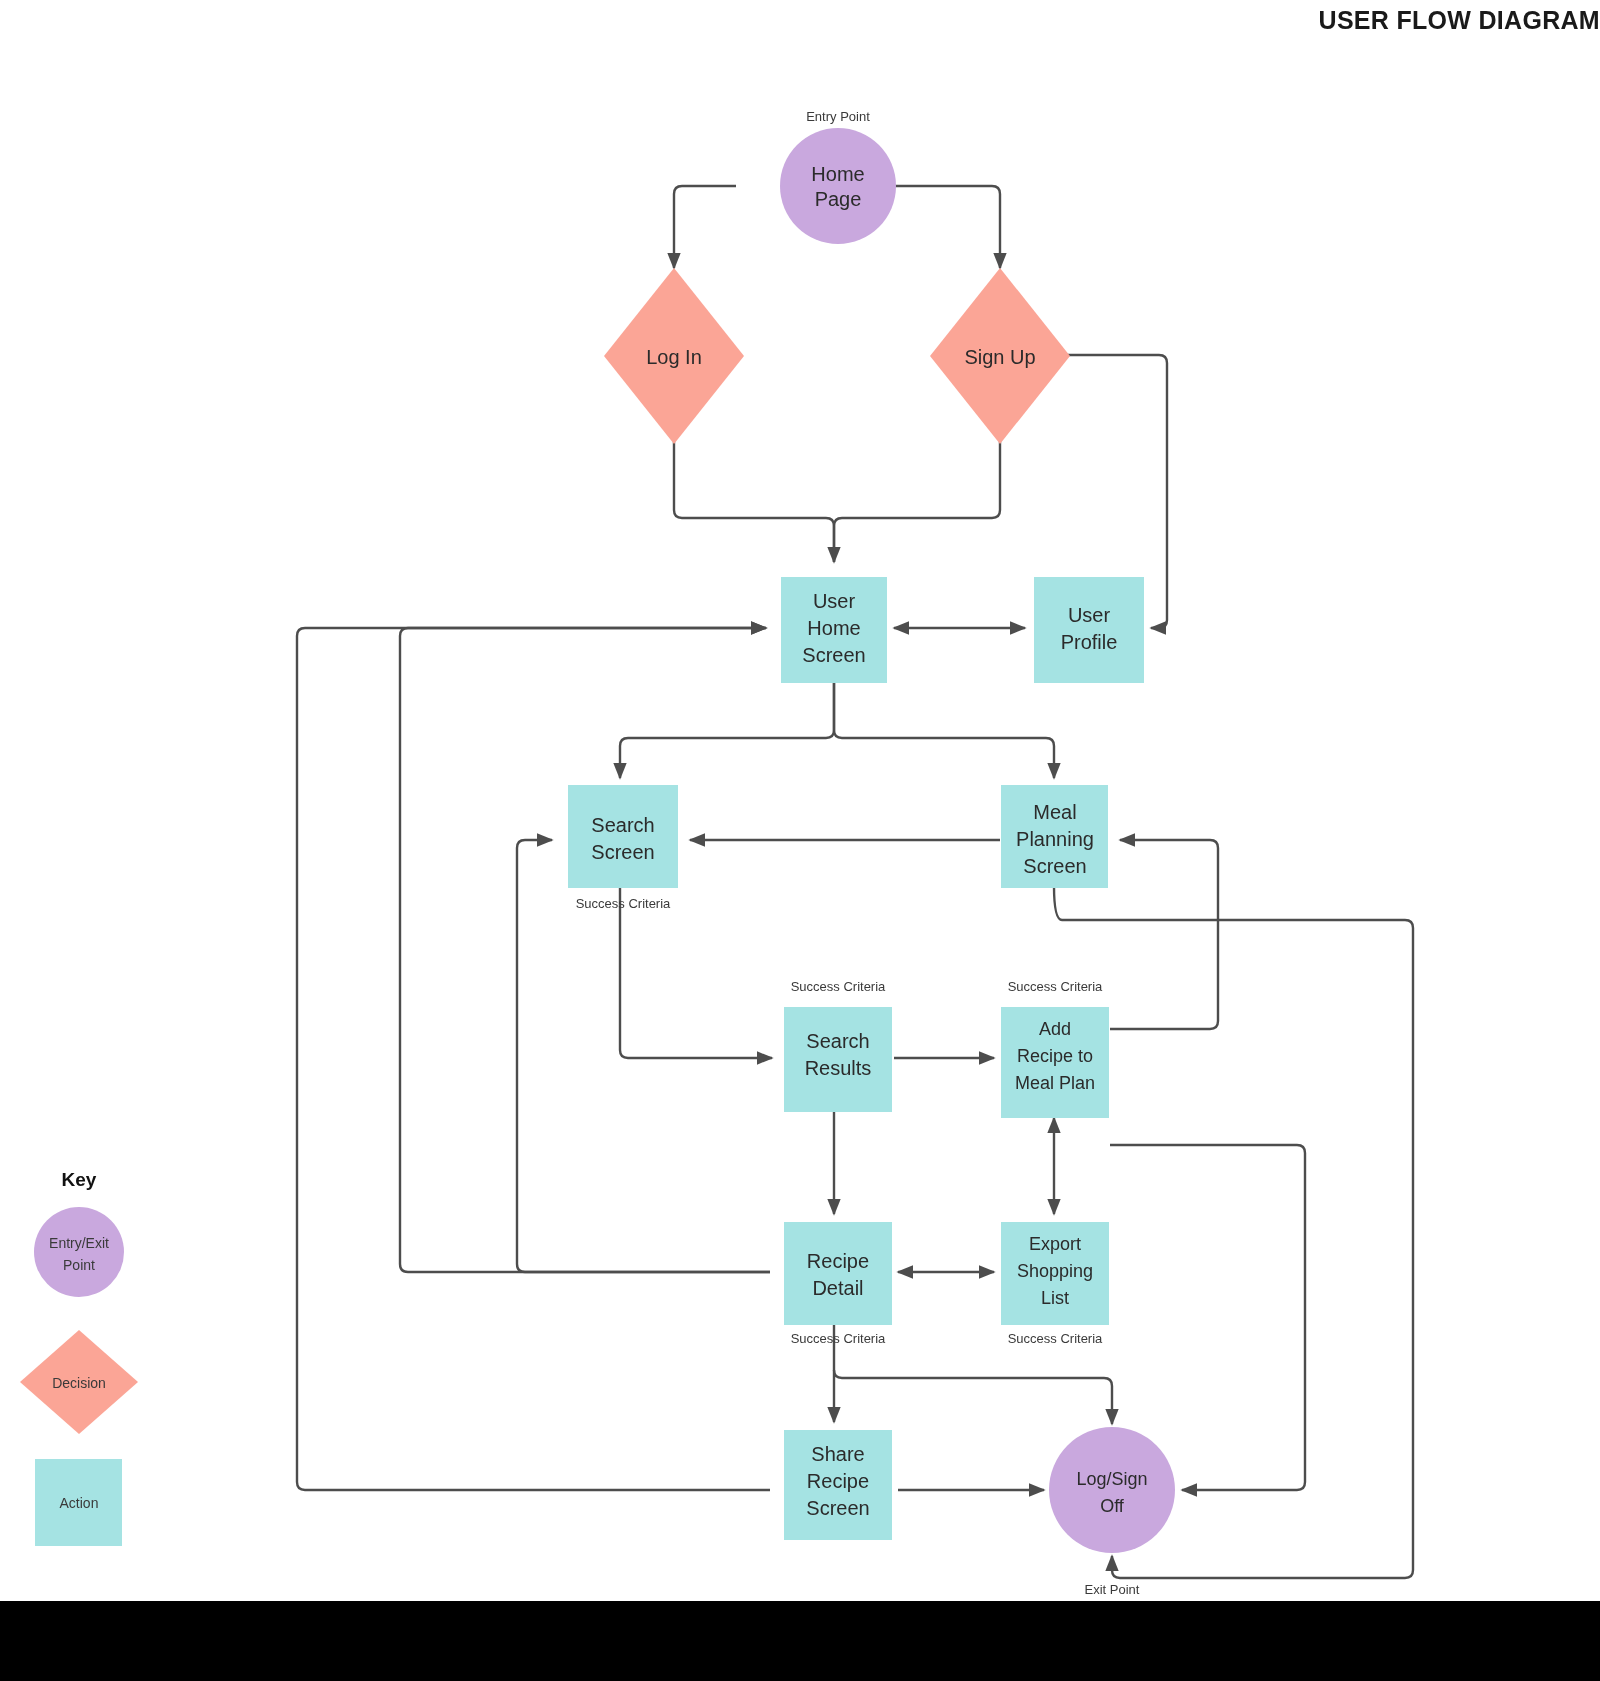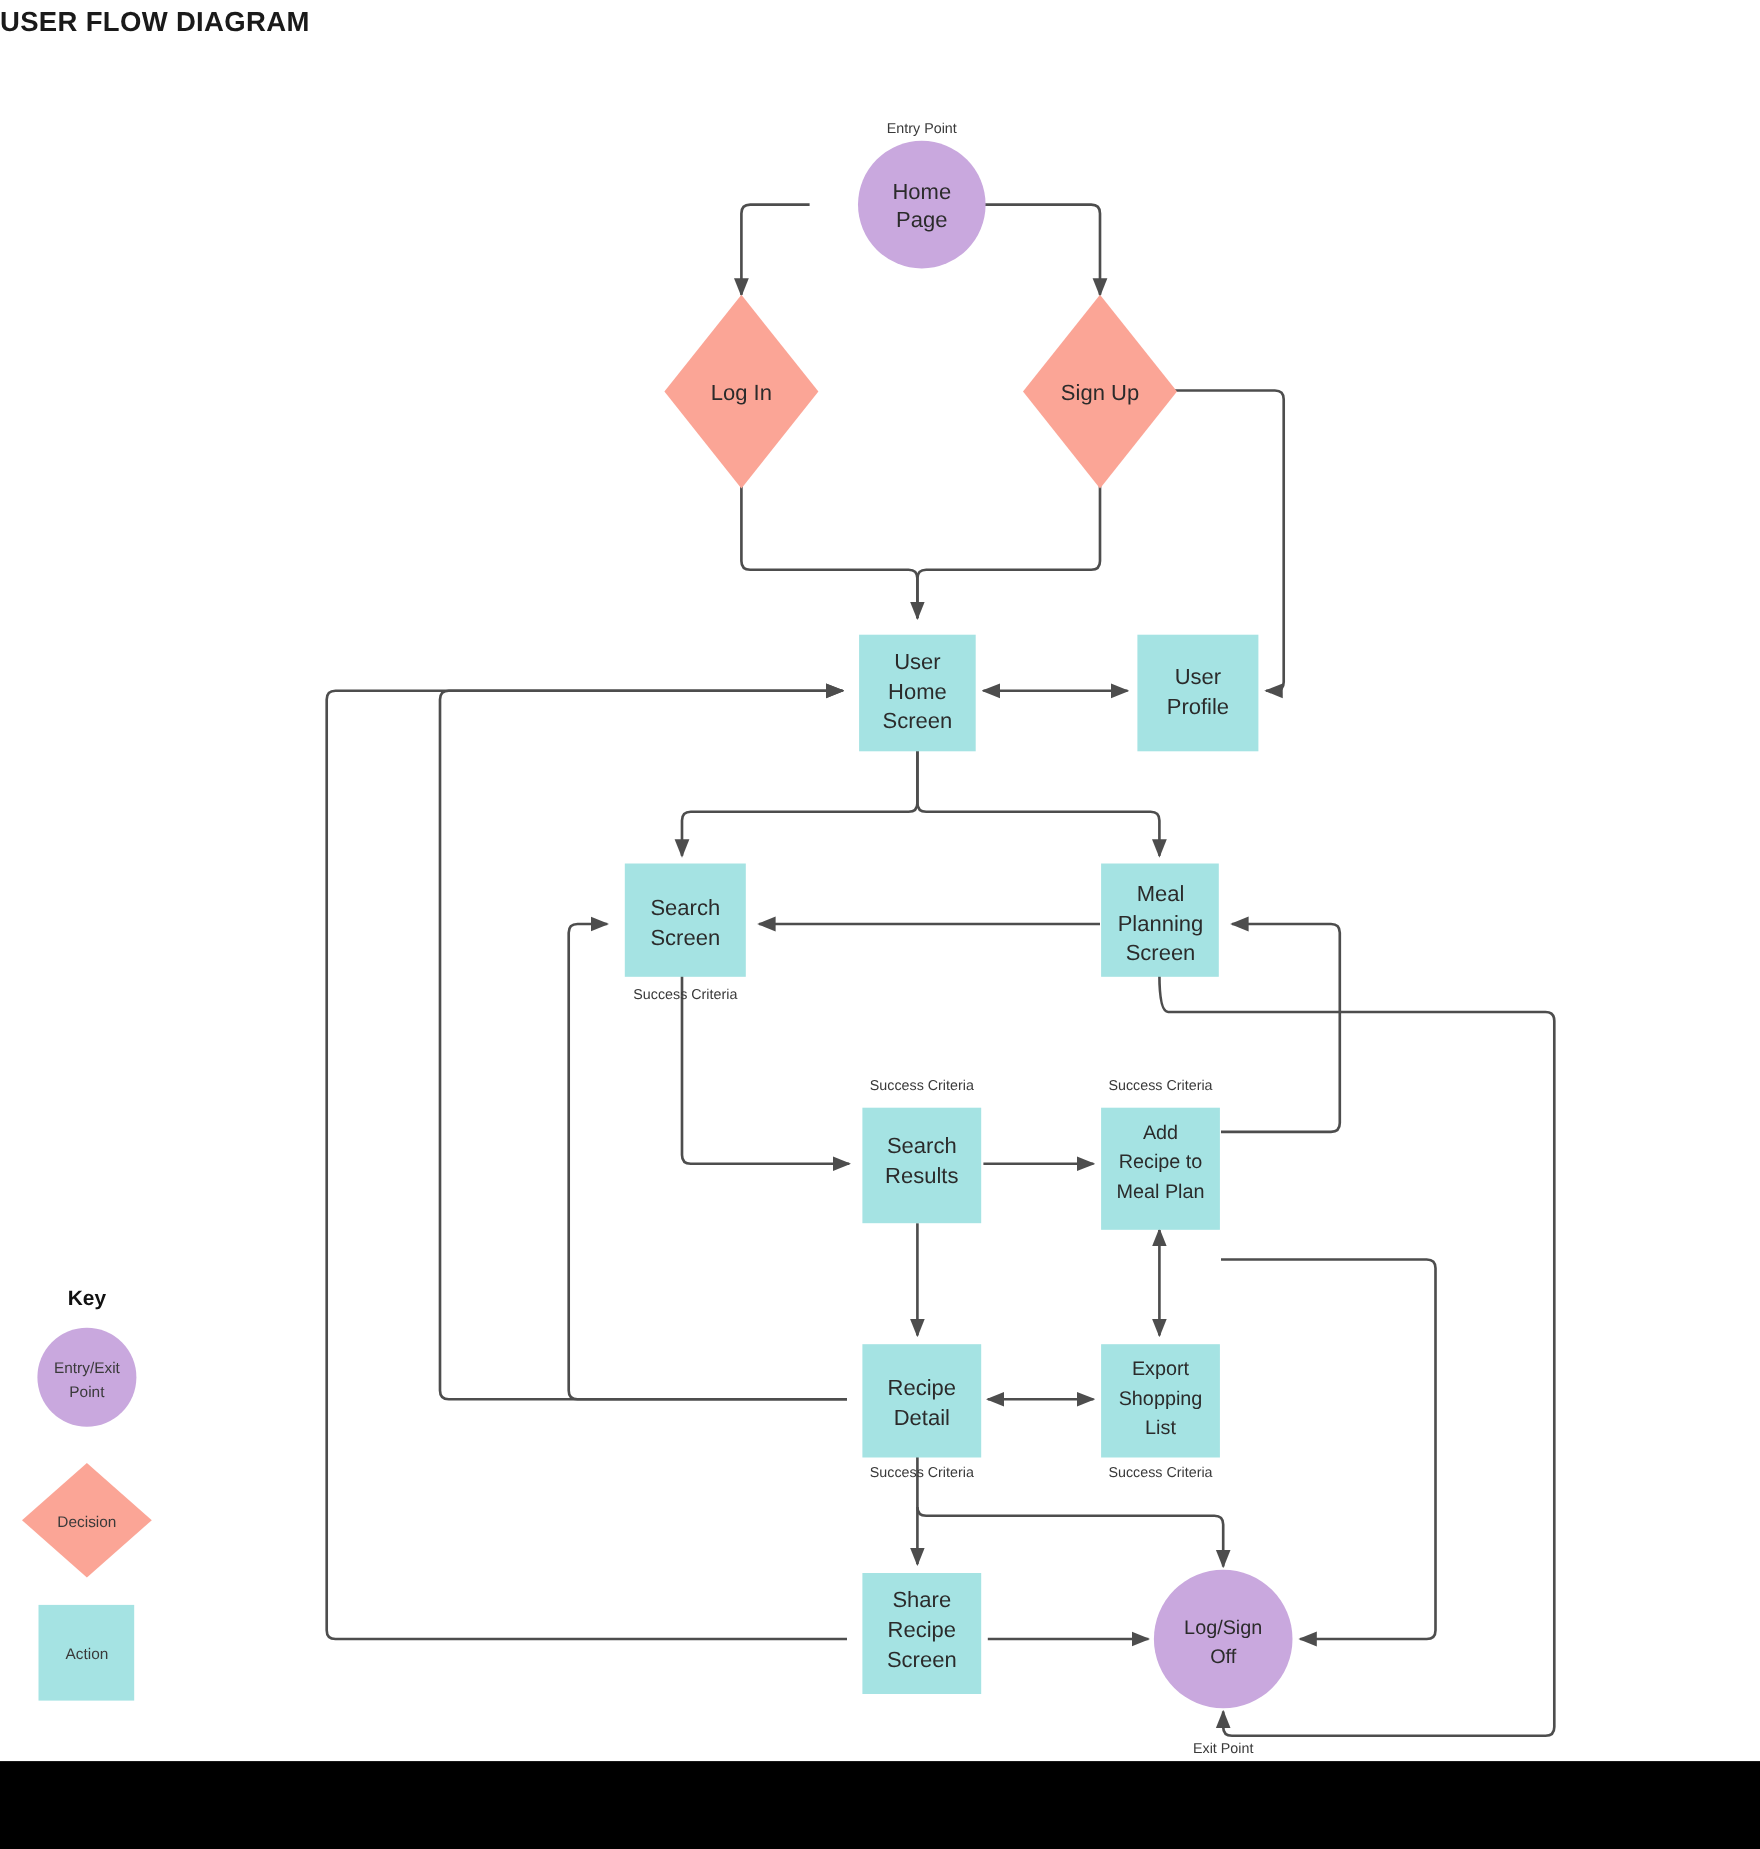--- a/index.html
+++ b/index.html
@@ -25,21 +25,21 @@
     left: 0; top: 0;
     width: 1600px;
     height: 1681px;
     display: block;
   }
   .page-title {
     position: absolute;
     left: 0;
     top: 6px;
     width: 1600px;
-    text-align: left;
+    text-align: right;
     font-size: 25px;
     font-weight: bold;
     color: #1a1a1a;
     letter-spacing: 0.3px;
   }
   .bottom-band {
     position: absolute;
     left: 0;
     top: 1601px;
     width: 1600px;

